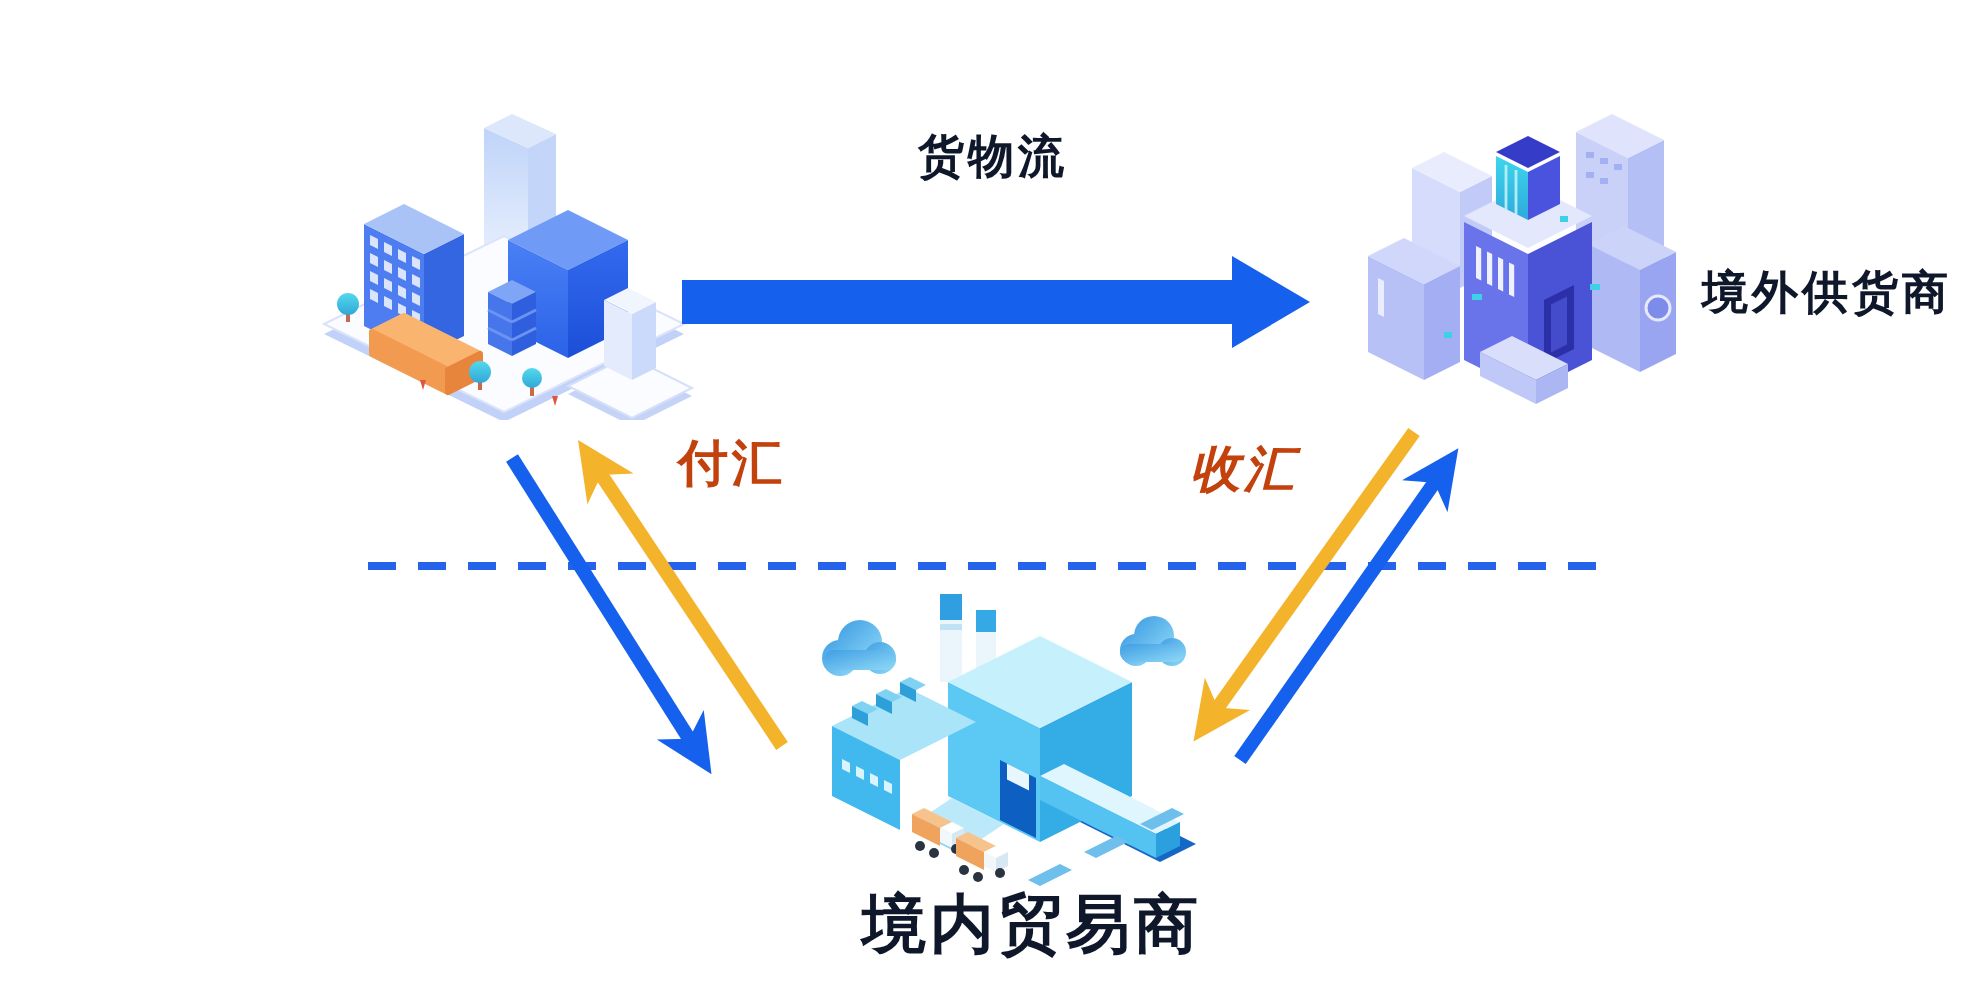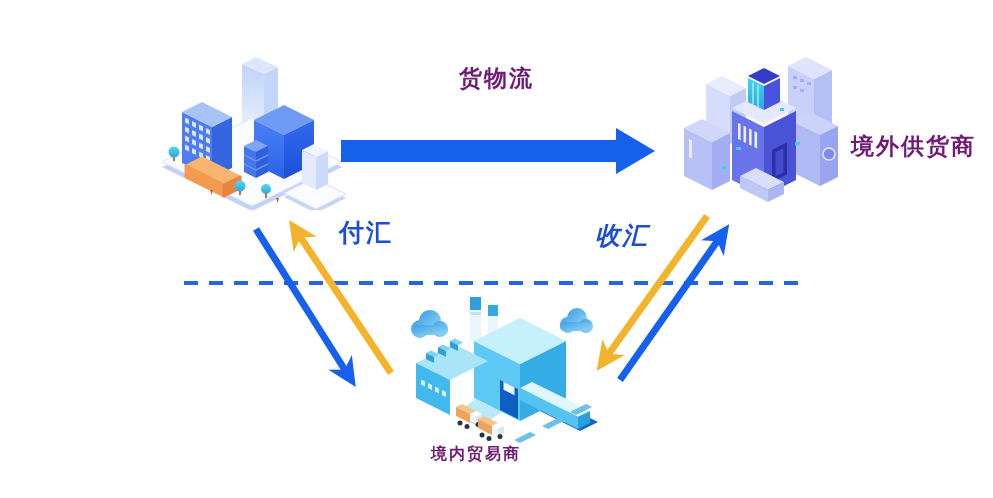--- a/index.html
+++ b/index.html
@@ -1,24 +1,24 @@
 <!DOCTYPE html>
 <html><head>
 <meta charset="utf-8">
 <style>
   html,body{margin:0;padding:0;background:#fff;}
   .canvas{
     position:relative;width:993px;height:498px;background:#ffffff;
     overflow:hidden;font-family:"Liberation Sans","DejaVu Sans",sans-serif;
   }
   .lbl{
-    position:absolute;font-weight:700;color:#701a75;font-size:23px;
+    position:absolute;font-weight:700;color:#0f172a;font-size:23px;
     letter-spacing:2px;white-space:nowrap;line-height:1.1;
   }
-  .lbl.red{color:#1d4ed8;font-size:25px;letter-spacing:2px;}
+  .lbl.red{color:#c2410c;font-size:25px;letter-spacing:2px;}
   .abs{position:absolute;}
   svg{display:block;}
 </style>
 </head>
 <body>
 
 <div class="canvas">
 
   <svg class="abs" style="left:156px;top:50px;" width="198" height="160" viewBox="0 0 198 160">
     <defs>
@@ -338,15 +338,15 @@
   <div class="lbl" style="left:459px;top:66px;">货物流</div>
 
   <div class="lbl" style="left:851px;top:134px;">境外供货商</div>
 
   <div class="lbl red" style="left:339px;top:219px;">付汇</div>
 
   <div class="lbl red" style="left:595px;top:222px;font-style:italic;">收汇</div>
 
 
 
-  <div class="lbl" style="left:431px;top:445px;font-size:16px;">境内贸易商</div>
+  <div class="lbl" style="left:431px;top:445px;font-size:32px;">境内贸易商</div>
 
 </div>
 
 </body></html>

